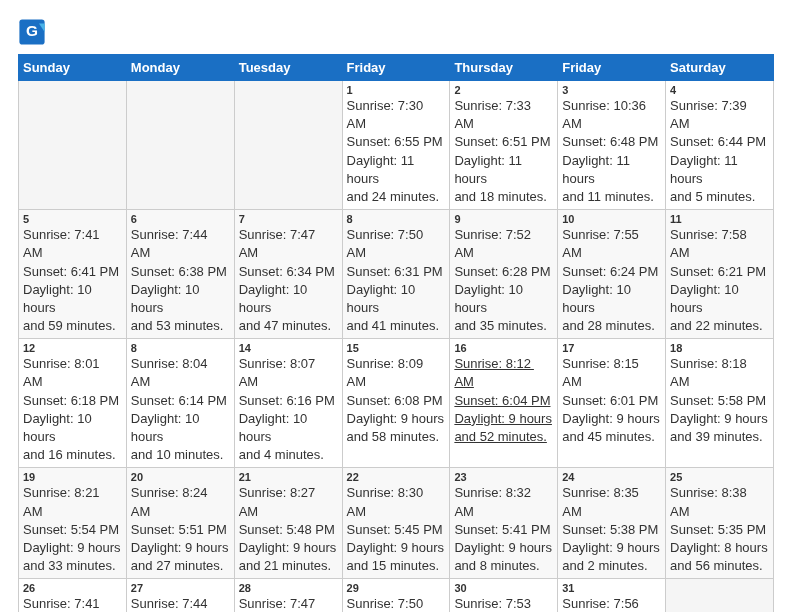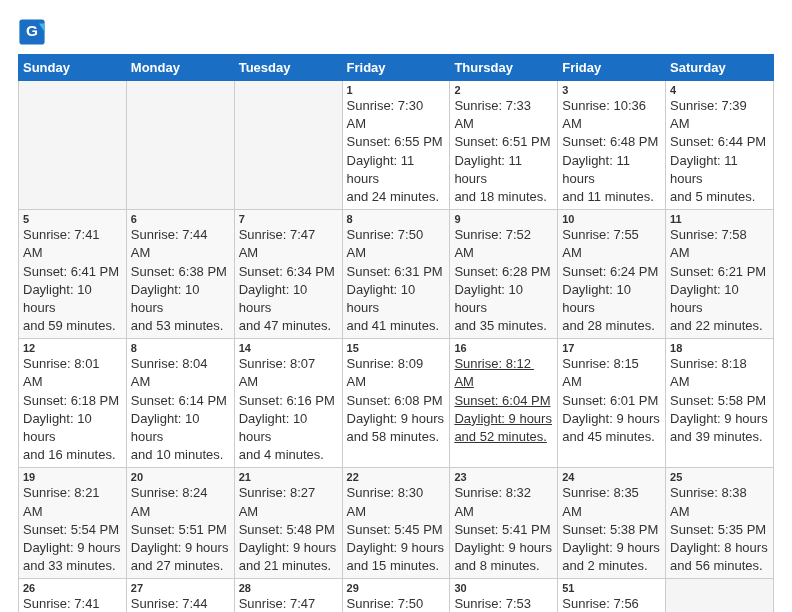--- a/index.html
+++ b/index.html
@@ -348,21 +348,21 @@
 and 32 minutes.</div>
           </td>
           <td>
             <span class="day-num">30</span>
             <div class="cell-content" style="white-space: pre-wrap;">Sunrise: 7:53 AM
 Sunset: 4:19 PM
 Daylight: 8 hours
 and 26 minutes.</div>
           </td>
           <td>
-            <span class="day-num">51</span>
+            <span class="day-num">31</span>
             <div class="cell-content" style="white-space: pre-wrap;">Sunrise: 7:56 AM
 Sunset: 4:16 PM
 Daylight: 8 hours
 and 20 minutes.</div>
           </td>
           <td class="empty"></td>
         </tr>
       </tbody>
   </table>
 </div>

